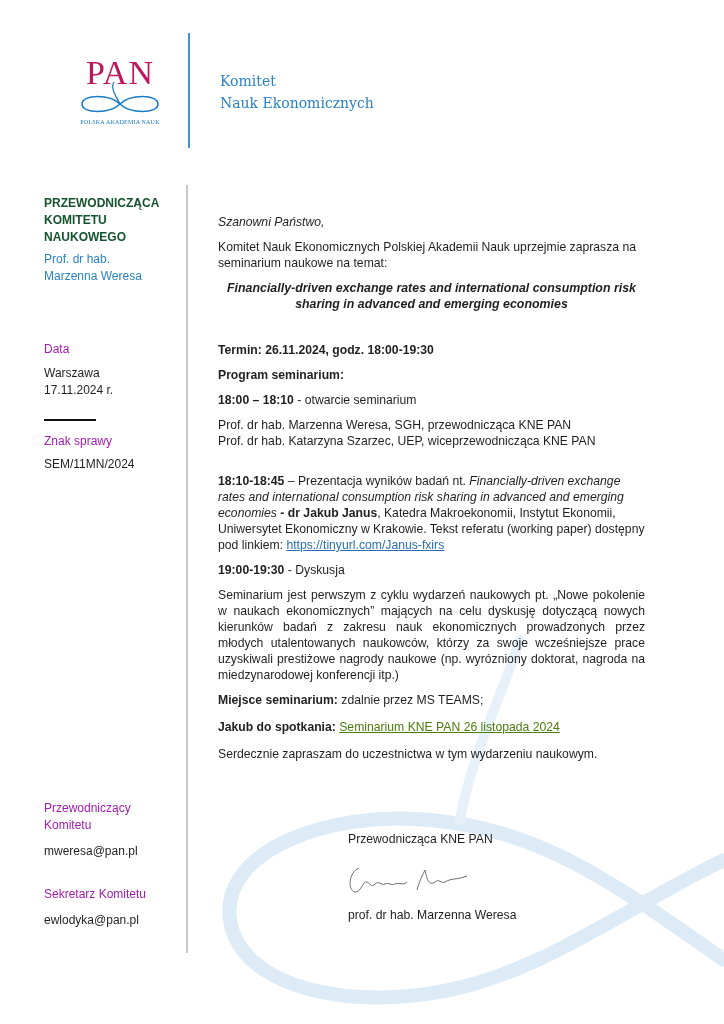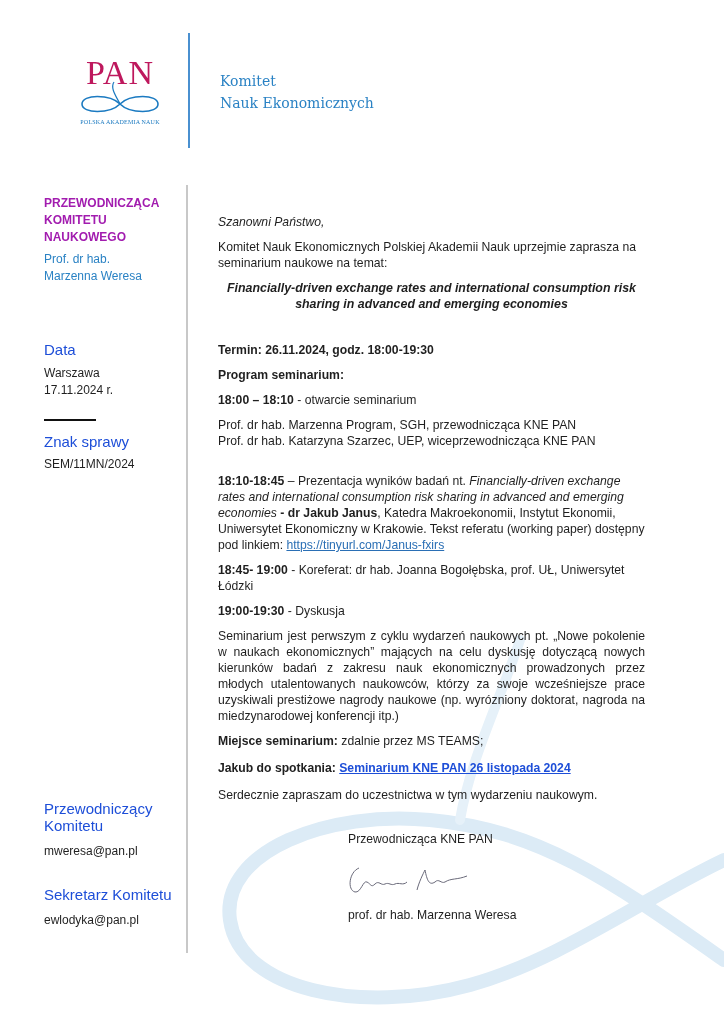--- a/index.html
+++ b/index.html
@@ -14,33 +14,33 @@
   .logo-text { position: absolute; left: 0; top: 0; width: 100px; text-align: center;
     font-family: "Liberation Serif", serif; font-size: 34px; color: #be185d; line-height: 46px; letter-spacing: 1px; }
   .logo-sub { position: absolute; left: 0; top: 69px; width: 100px; text-align: center;
     font-family: "Liberation Serif", serif; font-size: 6px; color: #1b7ac1; letter-spacing: 0.2px; }
   .logo-svg { position: absolute; left: 0; top: 30px; }
   .header-line { position: absolute; left: 188px; top: 33px; width: 2px; height: 115px; background: #4a90d0; z-index: 1; }
   .committee-title { position: absolute; left: 220px; top: 70px; z-index: 1;
     font-family: "DejaVu Serif", serif; font-weight: normal; color: #2a82c4; font-size: 14px; line-height: 22px; }
   .sidebar-line { position: absolute; left: 186px; top: 185px; width: 2px; height: 768px; background: #c8c8c8; z-index: 1; }
   .sidebar { position: absolute; left: 44px; top: 195px; width: 130px; z-index: 1; font-size: 12.5px; }
-  .sb-head { color: #a21caf; font-weight: bold; font-size: 12px; line-height: 17px; text-transform: none; }
+  .sb-head { color: #14532d; font-weight: bold; font-size: 12px; line-height: 17px; text-transform: none; }
   .sb-blue { color: #2a82c4; font-size: 12px; line-height: 17px; margin-top: 5px; }
-  .sb-label { color: #1d4ed8; font-size: 15px; line-height: 17px; }
+  .sb-label { color: #a21caf; font-size: 12px; line-height: 17px; }
   .sb-val { color: #1f1f1f; font-size: 12px; line-height: 17px; }
   .sb-rule { width: 52px; height: 2px; background: #111; }
   .main { position: absolute; left: 218px; top: 214px; width: 427px; z-index: 1; font-size: 12.2px; line-height: 16px; }
   .main p { margin: 0; }
   .it { font-style: italic; }
   .b { font-weight: bold; }
   .center { text-align: center; }
   .justify { text-align: justify; }
   .link-url { color: #2a6fb5; text-decoration: underline; }
-  .link-blue { color: #1d4ed8; text-decoration: underline; font-weight: bold; }
+  .link-blue { color: #4d7c0f; text-decoration: underline; font-weight: normal; }
   .abs { position: absolute; z-index: 1; }
   .sig-title { left: 348px; top: 832px; font-size: 12.2px; }
   .signature { left: 345px; top: 860px; }
   .sig-name { left: 348px; top: 908px; font-size: 12.2px; }
 </style>
 </head>
 <body>
 
 <svg class="watermark" viewBox="0 0 724 1024">
   <path d="M 724 860 C 640 900, 560 960, 470 985 C 360 1015, 240 990, 230 920 C 220 850, 330 810, 430 820 C 540 830, 610 880, 724 960" fill="none" stroke="#dcebf6" stroke-width="14" stroke-linecap="round"></path>
@@ -94,31 +94,28 @@
   <p style="margin-top:9px">Komitet Nauk Ekonomicznych Polskiej Akademii Nauk uprzejmie zaprasza na seminarium naukowe na temat:</p>
   <p class="it b center" style="margin-top:9px; font-size:12.4px">Financially-driven exchange rates and international consumption risk sharing in advanced and emerging economies</p>
 
   <p class="b" style="margin-top:30px">Termin: 26.11.2024, godz. 18:00-19:30</p>
   <p class="b" style="margin-top:9px">Program seminarium:</p>
 
   <p style="margin-top:9px">
     <span class="b">18:00 – 18:10</span><span> - otwarcie seminarium</span>
   </p>
   <p style="margin-top:9px">
-    <span style="display:block">Prof. dr hab. Marzenna Program, SGH, przewodnicząca KNE PAN</span>
+    <span style="display:block">Prof. dr hab. Marzenna Weresa, SGH, przewodnicząca KNE PAN</span>
     <span style="display:block">Prof. dr hab. Katarzyna Szarzec, UEP, wiceprzewodnicząca KNE PAN</span>
   </p>
 
   <p style="margin-top:24px">
     <span class="b">18:10-18:45</span><span> – Prezentacja wyników badań nt. </span><span class="it">Financially-driven exchange rates and international consumption risk sharing in advanced and emerging economies</span><span class="b">  - dr Jakub Janus</span><span>, Katedra Makroekonomii, Instytut Ekonomii, Uniwersytet Ekonomiczny w Krakowie. Tekst referatu (working paper) dostępny pod linkiem: </span><a class="link-url" href="#">https://tinyurl.com/Janus-fxirs</a>
   </p>
 
-  <p style="margin-top:9px">
-    <span class="b">18:45- 19:00</span><span> - Koreferat: dr hab. Joanna Bogołębska, prof. UŁ, Uniwersytet Łódzki</span>
-  </p>
   <p style="margin-top:9px">
     <span class="b">19:00-19:30</span><span> - Dyskusja</span>
   </p>
 
   <p class="justify" style="margin-top:9px">Seminarium jest perwszym z cyklu wydarzeń naukowych pt. „Nowe pokolenie w naukach ekonomicznych” mających na celu dyskusję dotyczącą nowych kierunków badań z zakresu nauk ekonomicznych prowadzonych przez młodych utalentowanych naukowców, którzy za swoje wcześniejsze prace uzyskiwali prestiżowe nagrody  naukowe (np. wyrózniony doktorat,  nagroda na miedzynarodowej konferencji itp.)</p>
 
   <p style="margin-top:9px">
     <span class="b">Miejsce seminarium:</span><span>  zdalnie przez MS TEAMS;</span>
   </p>
   <p style="margin-top:11px">

